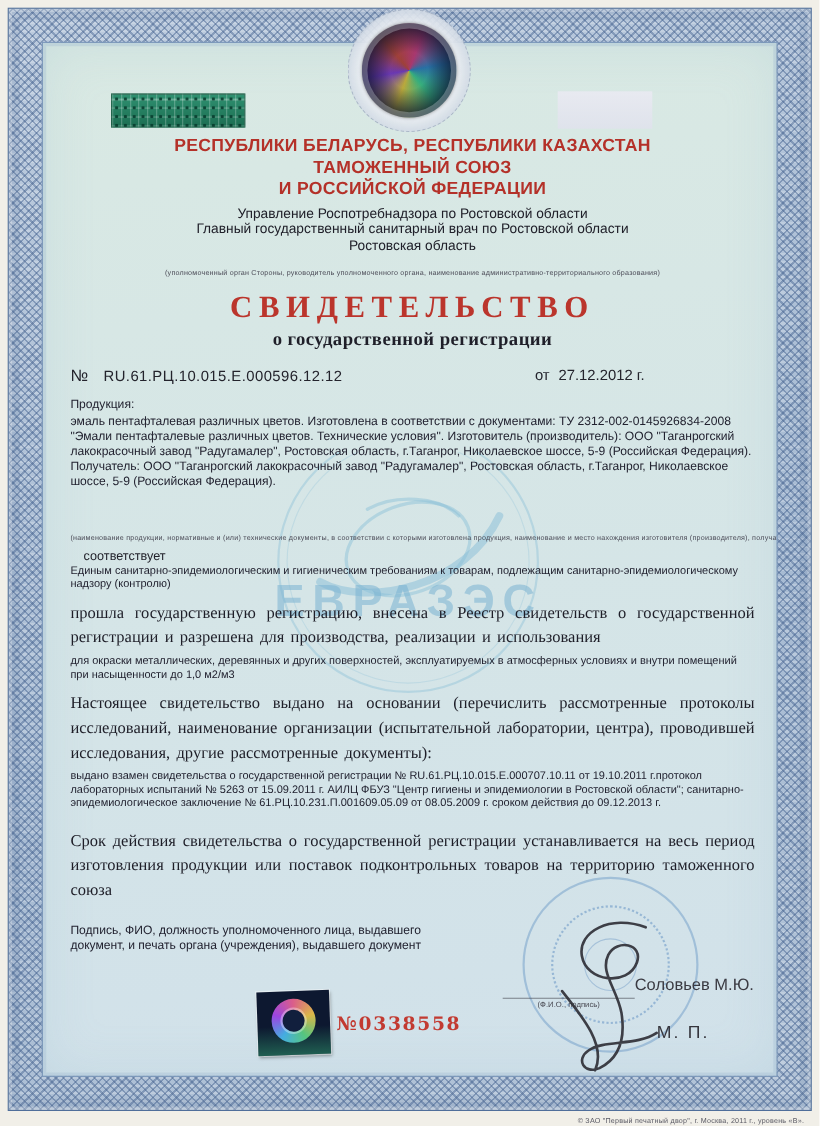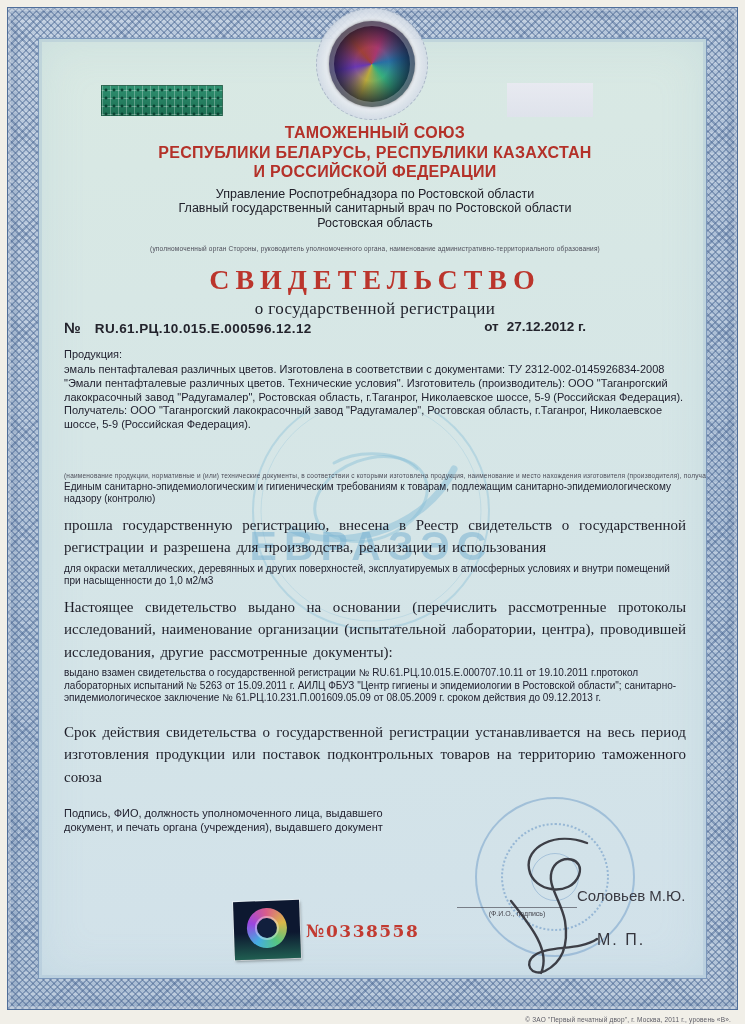--- a/index.html
+++ b/index.html
@@ -114,23 +114,23 @@
 
   .red-h { color:#b43129; font-weight:bold; font-size:16px; line-height:1.22; letter-spacing:.3px; }
   .auth-block { margin-top:5px; }
   .auth { font-size:12.5px; line-height:1.18; color:#20202a; }
   .tiny-note { font-size:6.5px; color:#4c4c58; white-space:nowrap; letter-spacing:.2px; }
   .note-1 { margin-top:14px; }
   .doc-title {
     margin-top:12px; font-family:"Liberation Serif", serif; font-weight:bold;
     font-size:28px; letter-spacing:6px; color:#bb352c;
   }
-  .doc-subtitle { margin-top:3px; font-family:"Liberation Serif", serif; font-weight:normal; font-size:17px; letter-spacing:.4px; color:#1f1f29; }
-
-  .number-row { display:flex; justify-content:space-between; font-size:13.5px; text-align:left;font-weight:bold; }
+  .doc-subtitle { margin-top:3px; font-family:"Liberation Serif", serif; font-weight:bold; font-size:17px; letter-spacing:.4px; color:#1f1f29; }
+
+  .number-row { display:flex; justify-content:space-between; margin-top:14px; font-size:13.5px; text-align:left; }
   .num-label { font-size:15px; margin-right:14px; }
   .num-value { letter-spacing:.4px; }
   .num-right { margin-right:100px; }
   .num-right .date-label { margin-right:8px; }
 
   .product { margin-top:12px; text-align:left; font-size:11px; line-height:1.24; color:#222230; }
   .p-label { display:block; margin-bottom:2px; }
   .note-2 { margin-top:40px; }
 
   .comp-head { margin-top:7px; text-align:left; padding-left:12px; font-size:11.5px; }
@@ -176,22 +176,22 @@
         <path d="M96 12 C 64 0 34 16 38 38 C 42 62 80 66 88 44 C 94 27 70 22 62 37 C 54 53 70 68 74 90 C 78 116 70 132 54 140 C 40 146 32 132 44 124 C 58 114 88 120 106 108 M20 70 C 40 95 60 120 50 142" fill="none" stroke="#2c2c34" stroke-width="2.4" stroke-linecap="round" opacity="0.9"></path>
       </svg>
 
       <div class="holo-bottom"></div>
       <div class="serial">№0338558</div>
       <div class="sig-name">Соловьев М.Ю.</div>
       <div class="fio-note">(Ф.И.О., подпись)</div>
       <div class="mp">М. П.</div>
 
       <div class="content">
+        <div class="red-h">РЕСПУБЛИКИ БЕЛАРУСЬ, РЕСПУБЛИКИ КАЗАХСТАН</div>
         <div class="red-h">ТАМОЖЕННЫЙ СОЮЗ</div>
-        <div class="red-h">РЕСПУБЛИКИ БЕЛАРУСЬ, РЕСПУБЛИКИ КАЗАХСТАН</div>
         <div class="red-h">И РОССИЙСКОЙ ФЕДЕРАЦИИ</div>
 
         <div class="auth-block">
           <div class="auth">Управление Роспотребнадзора по Ростовской области</div>
           <div class="auth">Главный государственный санитарный врач по Ростовской области</div>
           <div class="auth">Ростовская область</div>
         </div>
 
         <div class="tiny-note note-1">(уполномоченный орган Стороны, руководитель уполномоченного органа, наименование административно-территориального образования)</div>
 
@@ -207,20 +207,21 @@
           </div>
         </div>
 
         <div class="product">
           <span class="p-label">Продукция:</span>
           <span>эмаль пентафталевая различных цветов. Изготовлена в соответствии с документами: ТУ 2312-002-0145926834-2008 "Эмали пентафталевые различных цветов. Технические условия". Изготовитель (производитель): ООО "Таганрогский лакокрасочный завод "Радугамалер", Ростовская область, г.Таганрог, Николаевское шоссе, 5-9 (Российская Федерация). Получатель: ООО "Таганрогский лакокрасочный завод "Радугамалер", Ростовская область, г.Таганрог, Николаевское шоссе, 5-9 (Российская Федерация).</span>
         </div>
 
         <div class="tiny-note note-2">(наименование продукции, нормативные и (или) технические документы, в соответствии с которыми изготовлена продукция, наименование и место нахождения изготовителя (производителя), получателя)</div>
 
+        <div class="comp-head">соответствует</div>
         <div class="left-sm">Единым санитарно-эпидемиологическим и гигиеническим требованиям к товарам, подлежащим санитарно-эпидемиологическому надзору (контролю)</div>
 
         <div class="just-serif proshla">прошла государственную регистрацию, внесена в Реестр свидетельств о государственной регистрации и разрешена для производства, реализации и использования</div>
         <div class="left-sm usage">для окраски металлических, деревянных и других поверхностей, эксплуатируемых в атмосферных условиях и внутри помещений при насыщенности до 1,0 м2/м3</div>
 
         <div class="just-serif nast">Настоящее свидетельство выдано на основании (перечислить рассмотренные протоколы исследований, наименование организации (испытательной лаборатории, центра), проводившей исследования, другие рассмотренные документы):</div>
         <div class="left-sm vydano">выдано взамен свидетельства о государственной регистрации № RU.61.РЦ.10.015.Е.000707.10.11 от 19.10.2011 г.протокол лабораторных испытаний № 5263 от 15.09.2011 г. АИЛЦ ФБУЗ "Центр гигиены и эпидемиологии в Ростовской области"; санитарно-эпидемиологическое заключение № 61.РЦ.10.231.П.001609.05.09 от 08.05.2009 г. сроком действия до 09.12.2013 г.</div>
 
         <div class="just-serif srok">Срок действия свидетельства о государственной регистрации устанавливается на весь период изготовления продукции или поставок подконтрольных товаров на территорию таможенного союза</div>
 

